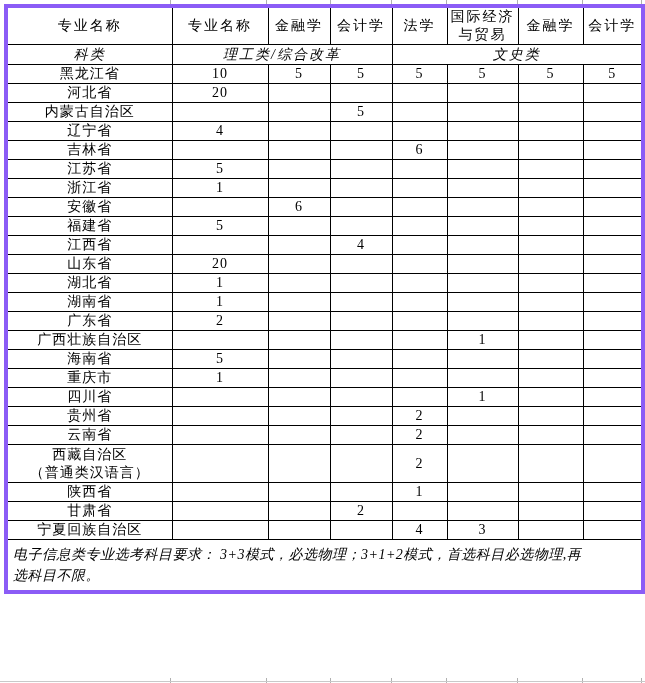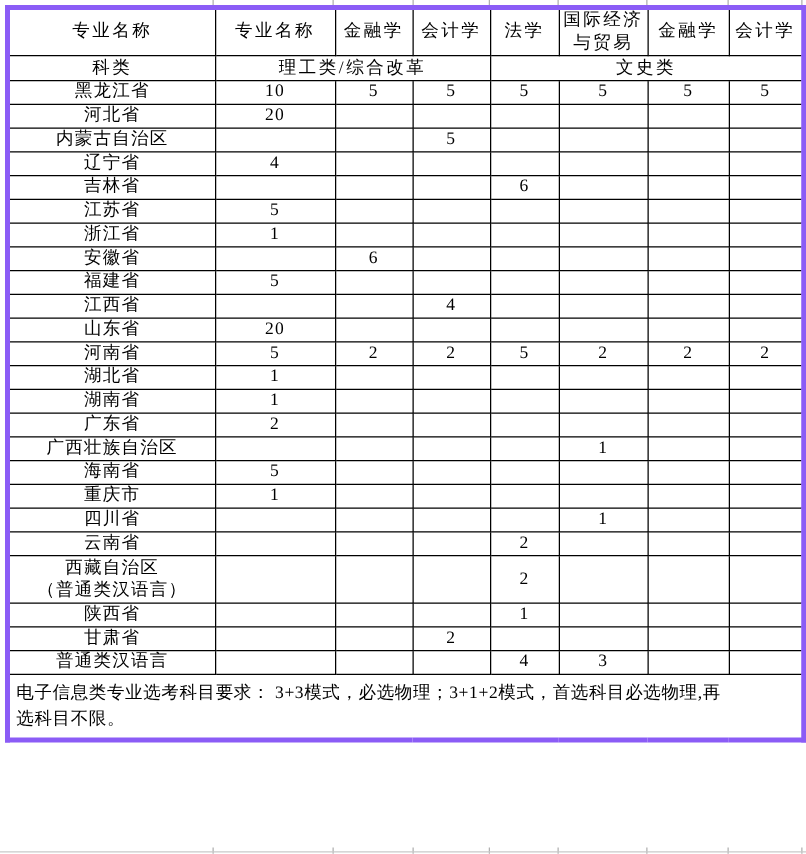--- a/index.html
+++ b/index.html
@@ -32,30 +32,31 @@
     font-size: 14px;
     font-weight: normal;
     text-align: center;
     vertical-align: middle;
     white-space: pre-line;
     line-height: 18px;
     padding: 0;
     overflow: hidden;
   }
   tr.r-header th { height: 38px; letter-spacing: 2px; }
-  tr.r-category th { height: 20px; letter-spacing: 2px; }
+  tr.r-category th { height: 20px; letter-spacing: 2px; font-style: italic; }
   tbody td { height: 19px; letter-spacing: 1px; }
   tbody tr.two-line td { height: 38px; }
   tr.r-footer td {
     height: 52px;
     text-align: left;
     vertical-align: top;
     padding: 4px 5px 0 5px;
     line-height: 21px;
     letter-spacing: 0.5px;
+    font-style: italic;
   }
 </style>
 </head>
 <body>
 
 <div class="page">
 
   <div class="stubs stubs-top">
     <i style="left:170px"></i>
       <i style="left:266px"></i>
@@ -201,30 +202,20 @@
           <td>山东省</td>
           <td>20</td>
           <td></td>
           <td></td>
           <td></td>
           <td></td>
           <td></td>
           <td></td>
         </tr>
         <tr>
-          <td>河南省</td>
-          <td>5</td>
-          <td>2</td>
-          <td>2</td>
-          <td>5</td>
-          <td>2</td>
-          <td>2</td>
-          <td>2</td>
-        </tr>
-        <tr>
           <td>湖北省</td>
           <td>1</td>
           <td></td>
           <td></td>
           <td></td>
           <td></td>
           <td></td>
           <td></td>
         </tr>
         <tr>
@@ -277,20 +268,30 @@
           <td></td>
           <td></td>
         </tr>
         <tr>
           <td>四川省</td>
           <td></td>
           <td></td>
           <td></td>
           <td></td>
           <td>1</td>
+          <td></td>
+          <td></td>
+        </tr>
+        <tr>
+          <td>贵州省</td>
+          <td></td>
+          <td></td>
+          <td></td>
+          <td>2</td>
+          <td></td>
           <td></td>
           <td></td>
         </tr>
         <tr>
           <td>云南省</td>
           <td></td>
           <td></td>
           <td></td>
           <td>2</td>
           <td></td>
@@ -322,21 +323,21 @@
           <td>甘肃省</td>
           <td></td>
           <td></td>
           <td>2</td>
           <td></td>
           <td></td>
           <td></td>
           <td></td>
         </tr>
         <tr>
-          <td>普通类汉语言</td>
+          <td>宁夏回族自治区</td>
           <td></td>
           <td></td>
           <td></td>
           <td>4</td>
           <td>3</td>
           <td></td>
           <td></td>
         </tr>
       </tbody>
     <tfoot>

